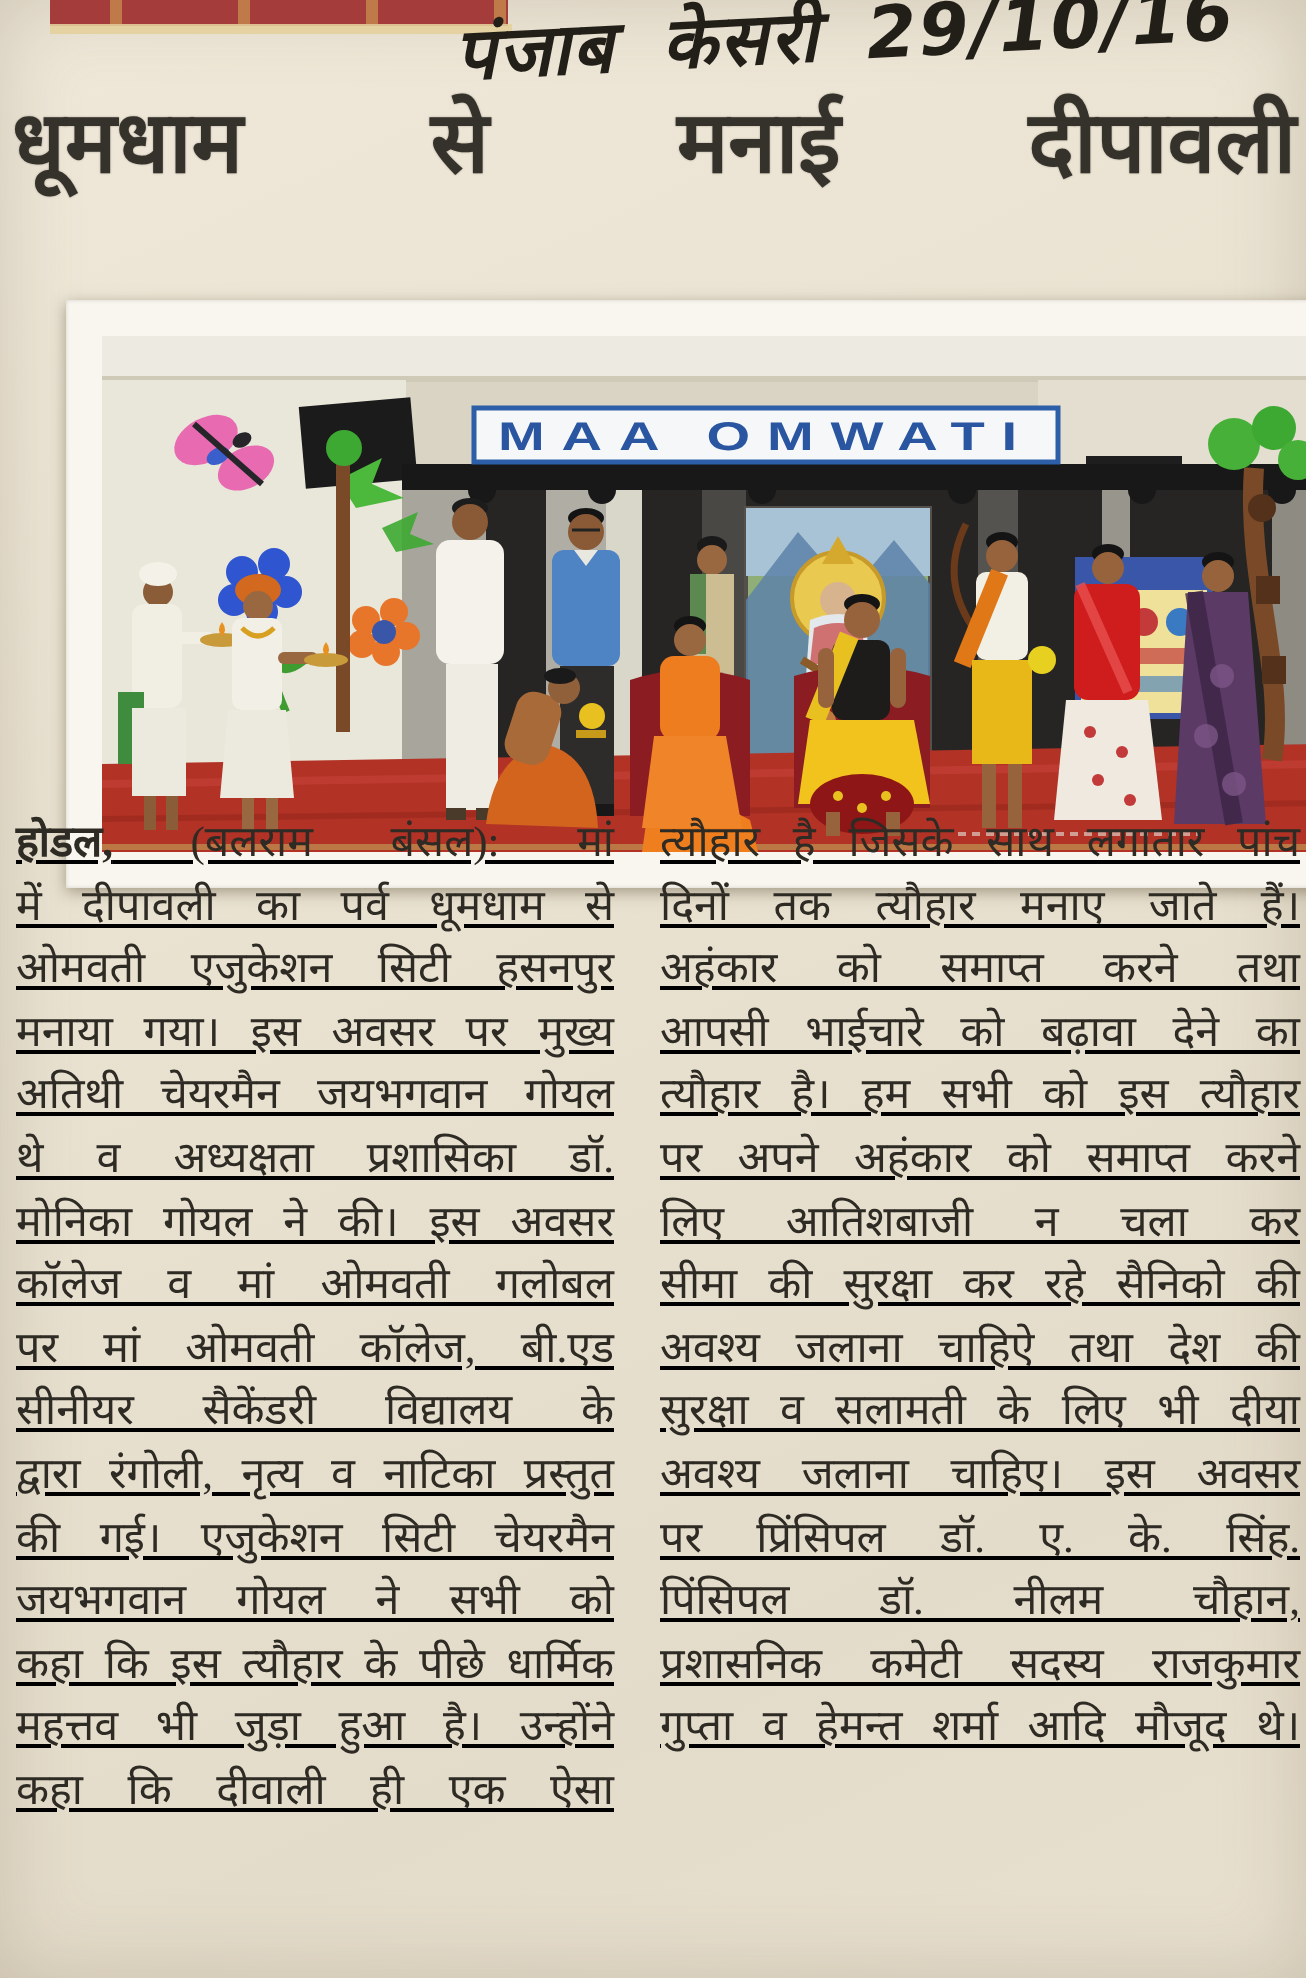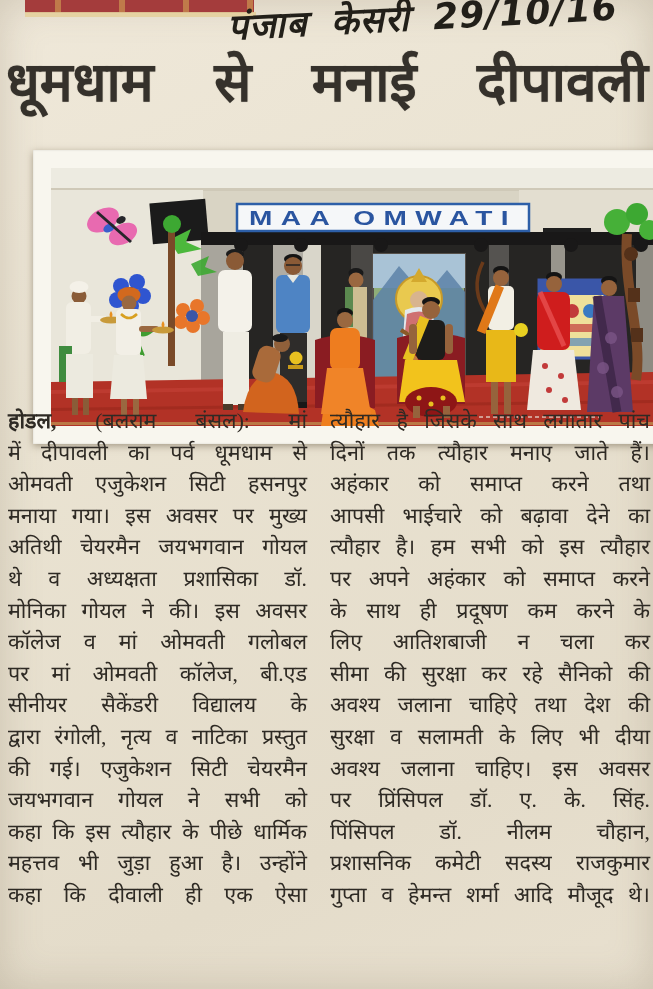--- a/index.html
+++ b/index.html
@@ -23,33 +23,33 @@
   
   .handwritten{
     position:absolute;left:226px;top:2px;width:426px;height:56px;
     font-family:"DejaVu Sans",sans-serif;font-style:italic;font-weight:600;
     font-size:36px;color:#221f19;transform:rotate(-3deg);transform-origin:left top;
     letter-spacing:1px;word-spacing:10px;white-space:nowrap;
   }
   
   .headline{
     position:absolute;left:6px;top:50px;width:642px;margin:0;
-    font-family:Liberation Sans, sans-serif;
-    font-size:55px;font-weight:800;line-height:1.18;color:var(--headline-ink);
+    font-family:Liberation Mono, monospace;
+    font-size:43px;font-weight:800;line-height:1.18;color:var(--headline-ink);
     text-align:justify;text-align-last:justify;letter-spacing:0;
     text-shadow:0 0 1px rgba(40,35,25,.4);
   }
   
   .photo{
     position:absolute;left:16px;top:133px;margin:17px;padding:18px;background:#f8f6ee;
     box-shadow:0 2px 7px rgba(95,82,58,.5), inset 0 0 2px rgba(0,0,0,.15);
   }
   .photo svg{display:block;}
   
-  .article{position:absolute;left:8px;top:406px;width:642px;display:flex;gap:23px;}
+  .article{position:absolute;left:8px;top:406px;width:642px;display:flex;gap:23px;text-decoration:underline;}
   .col{width:299px;}
   .col.right{width:320px;}
   .line{
     font-size:21.5px;line-height:31.6px;height:31.6px;color:var(--ink);
     text-align:justify;text-align-last:justify;overflow:visible;
   }
   .line b{font-weight:700;}
 </style>
 </head>
 <body>
@@ -316,21 +316,20 @@
         <div class="line">महत्तव भी जुड़ा हुआ है। उन्होंने</div>
         <div class="line">कहा कि दीवाली ही एक ऐसा</div>
       </div>
     <div class="col right">
         <div class="line">त्यौहार है जिसके साथ लगातार पांच</div>
         <div class="line">दिनों तक त्यौहार मनाए जाते हैं।</div>
         <div class="line">अहंकार को समाप्त करने तथा</div>
         <div class="line">आपसी भाईचारे को बढ़ावा देने का</div>
         <div class="line">त्यौहार है। हम सभी को इस त्यौहार</div>
         <div class="line">पर अपने अहंकार को समाप्त करने</div>
-        <div class="line">के साथ ही प्रदूषण कम करने के</div>
         <div class="line">लिए आतिशबाजी न चला कर</div>
         <div class="line">सीमा की सुरक्षा कर रहे सैनिको की</div>
         <div class="line">अवश्य जलाना चाहिऐ तथा देश की</div>
         <div class="line">सुरक्षा व सलामती के लिए भी दीया</div>
         <div class="line">अवश्य जलाना चाहिए। इस अवसर</div>
         <div class="line">पर प्रिंसिपल डॉ. ए. के. सिंह.</div>
         <div class="line">पिंसिपल डॉ. नीलम चौहान,</div>
         <div class="line">प्रशासनिक कमेटी सदस्य राजकुमार</div>
         <div class="line">गुप्ता व हेमन्त शर्मा आदि मौजूद थे।</div>
       </div>

